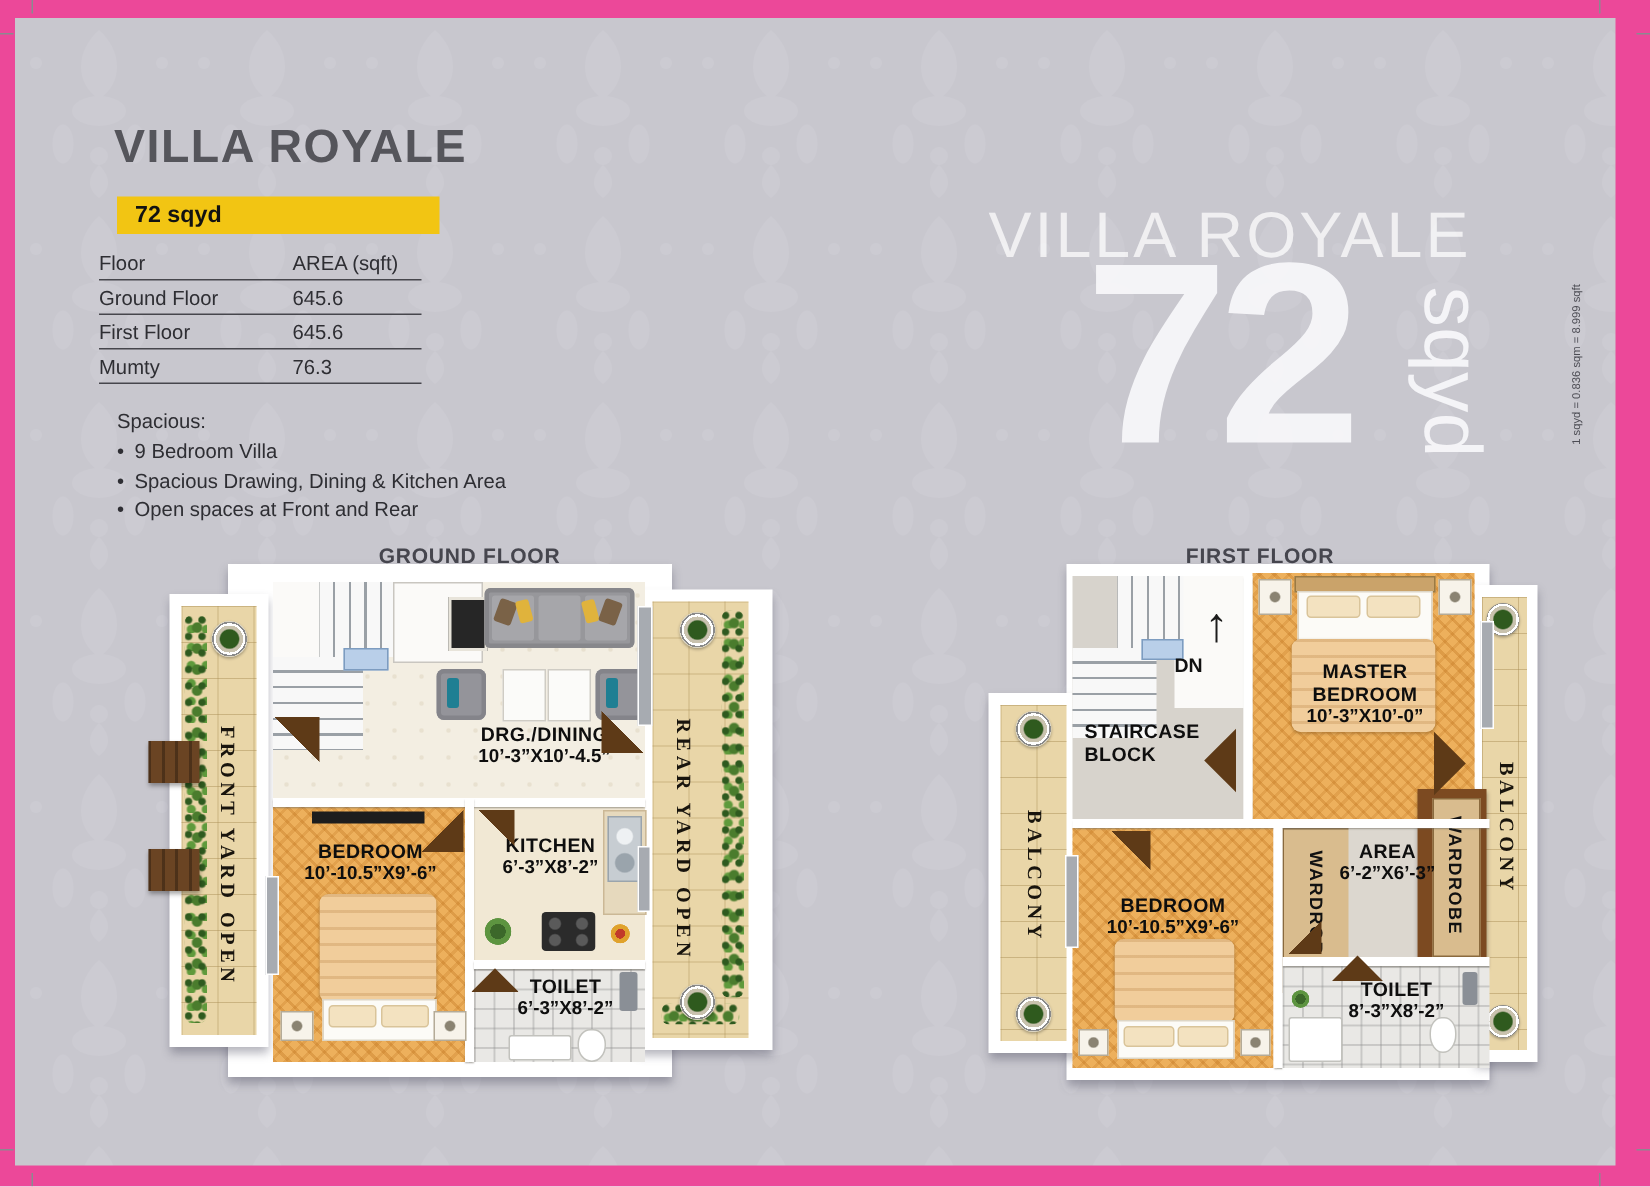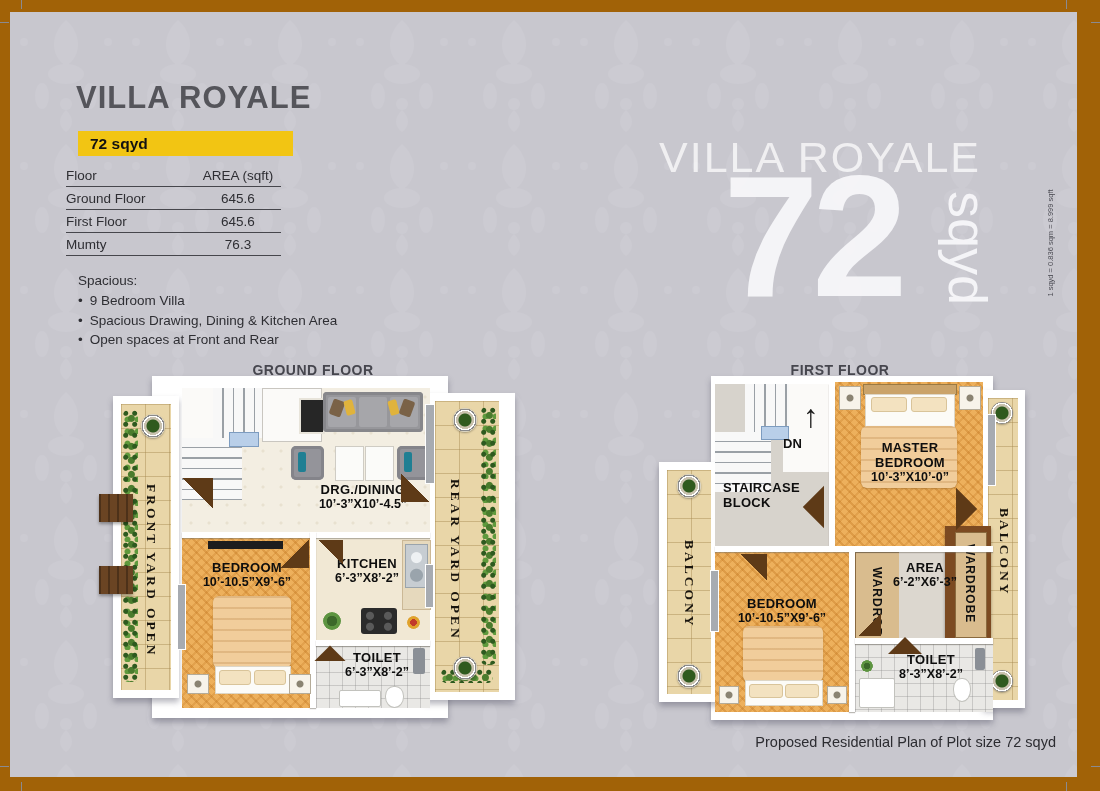--- a/index.html
+++ b/index.html
@@ -1,31 +1,31 @@
 <!DOCTYPE html>
 <html><head>
 <meta charset="utf-8">
 <style>
   html,body{margin:0;padding:0;background:#ffffff;}
-  .page{position:relative;width:1100px;height:791px;background:#a16207;overflow:hidden;
+  .page{position:relative;width:1100px;height:791px;background:#ec4899;overflow:hidden;
         font-family:"Liberation Sans",sans-serif;}
   .content{position:absolute;left:10px;top:12px;width:1067px;height:765px;overflow:hidden;
            background-color:#c8c7ce;}
   .damask{position:absolute;left:0;top:0;width:100%;height:100%;pointer-events:none;}
   .crop{position:absolute;background:#8a8a90;}
 
   
   .title{position:absolute;left:66px;top:68px;font-size:31px;font-weight:bold;color:#55555b;
          letter-spacing:1px;white-space:nowrap;}
   .badge{position:absolute;left:68px;top:119px;width:203px;height:25px;background:#f2c513;
          line-height:26px;padding-left:12px;font-size:15.5px;font-weight:bold;color:#121212;}
   .area-table{position:absolute;left:56px;top:152px;width:215px;font-size:13.5px;color:#2e2e33;}
   .trow{display:flex;justify-content:space-between;align-items:center;padding:4px 0 3px;}
   .trow.lined{border-bottom:1.5px solid #46464c;}
-  .tval{width:86px;text-align:center;}
+  .tval{width:86px;}
   .features{position:absolute;left:68px;top:261px;width:270px;font-size:13.5px;color:#2e2e33;}
   .feat-item{display:flex;gap:7px;margin-top:6px;line-height:13.5px;}
   .bullet{color:#2e2e33;}
 
   
   .wm-title{position:absolute;left:648px;top:121px;width:324px;text-align:center;font-size:43px;
             color:rgba(255,255,255,.72);letter-spacing:2px;white-space:nowrap;}
   .wm-72{position:absolute;left:688px;top:142px;width:228px;text-align:center;font-size:172px;
          font-weight:bold;line-height:164px;letter-spacing:-7px;color:rgba(252,252,254,.85);}
   .wm-sqyd{position:absolute;left:903px;top:204px;width:110px;height:60px;line-height:60px;
@@ -376,16 +376,15 @@
       <div class="plant" style="left:208px;top:286px;width:12px;height:12px;"></div>
 
       <div class="door" style="left:156px;top:118px;width:30px;height:30px;transform:rotate(-45deg);"></div>
       <div class="door" style="left:288px;top:120px;width:30px;height:30px;transform:rotate(135deg);"></div>
       <div class="door" style="left:88px;top:180px;width:26px;height:26px;transform:rotate(90deg);"></div>
       <div class="door" style="left:240px;top:268px;width:24px;height:24px;transform:rotate(45deg);"></div>
       <div class="door" style="left:206px;top:240px;width:22px;height:22px;transform:rotate(180deg);"></div>
       <div class="win" style="left:334px;top:40px;width:7px;height:70px;"></div>
     </div>
 
-    <div class="caption">Proposed Residential Plan of Plot size 72 sqyd</div>
 
   </div>
 </div>
 
 </body></html>

